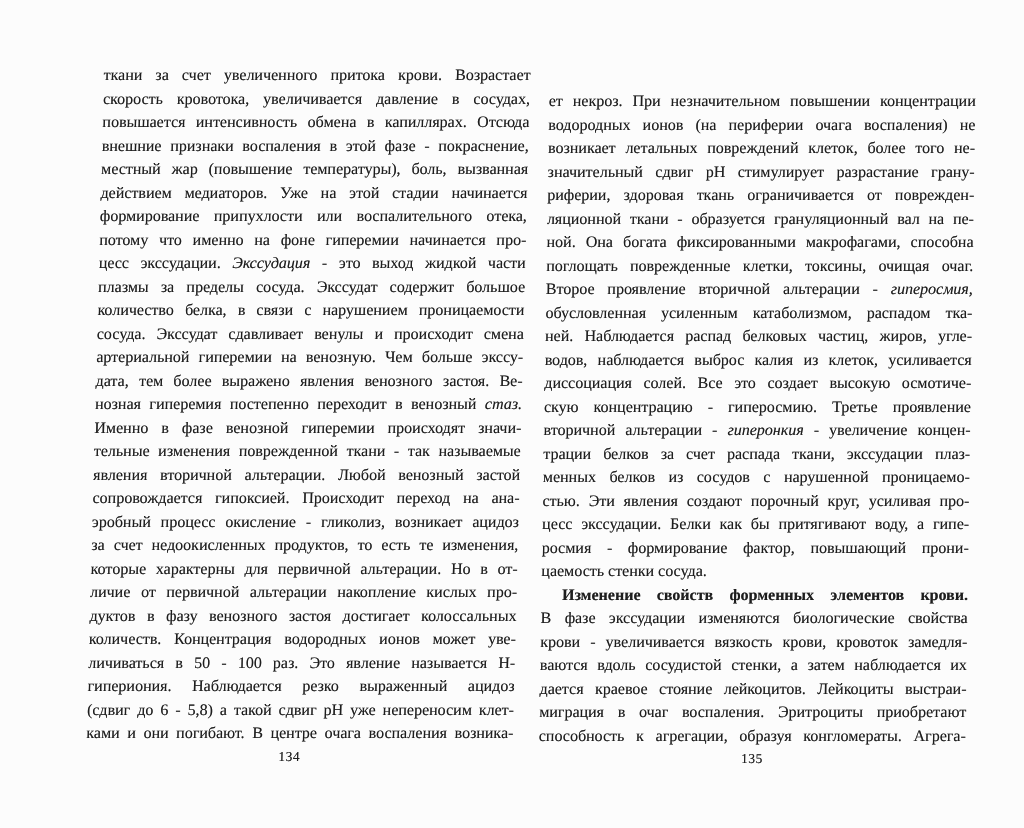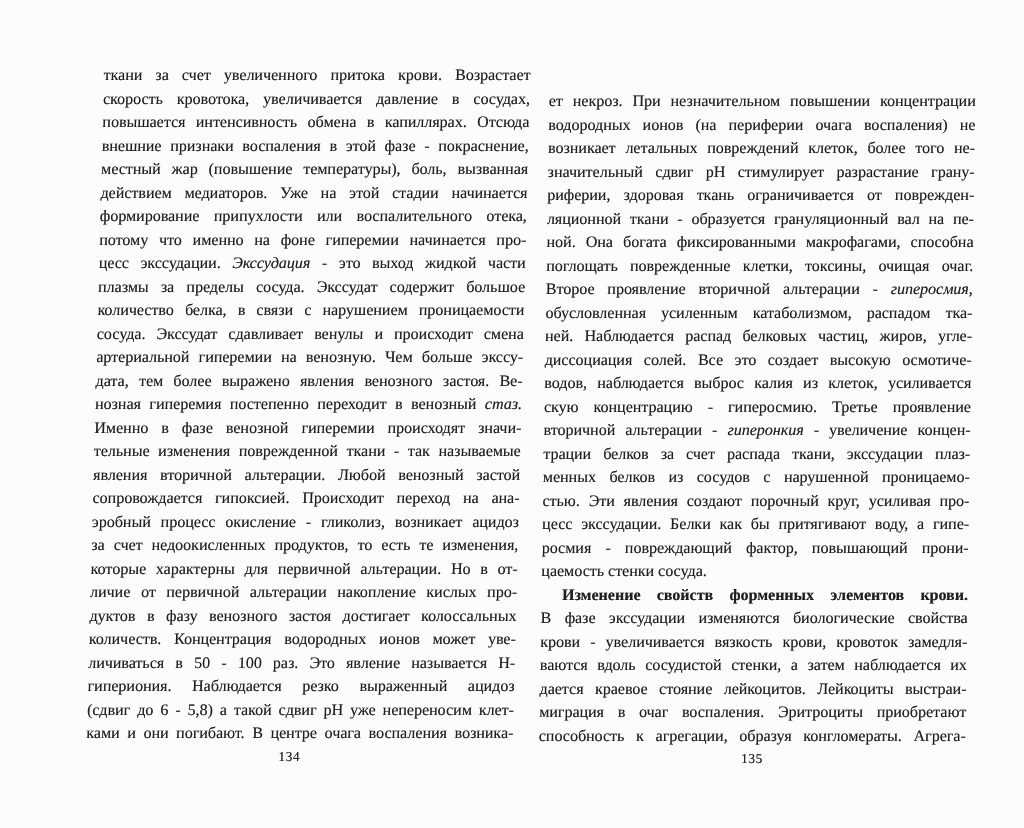--- a/index.html
+++ b/index.html
@@ -92,29 +92,29 @@
           <div class="line"><span>водородных ионов (на периферии очага воспаления) не</span></div>
           <div class="line"><span>возникает летальных повреждений клеток, более того не-</span></div>
           <div class="line"><span>значительный сдвиг pH стимулирует разрастание грану-</span></div>
           <div class="line"><span>риферии, здоровая ткань ограничивается от поврежден-</span></div>
           <div class="line"><span>ляционной ткани - образуется грануляционный вал на пе-</span></div>
           <div class="line"><span>ной. Она богата фиксированными макрофагами, способна</span></div>
           <div class="line"><span>поглощать поврежденные клетки, токсины, очищая очаг.</span></div>
           <div class="line"><span>Второе проявление вторичной альтерации - </span><span class="i">гиперосмия,</span></div>
           <div class="line"><span>обусловленная усиленным катаболизмом, распадом тка-</span></div>
           <div class="line"><span>ней. Наблюдается распад белковых частиц, жиров, угле-</span></div>
+          <div class="line"><span>водов, наблюдается выброс калия из клеток, усиливается</span></div>
           <div class="line"><span>диссоциация солей. Все это создает высокую осмотиче-</span></div>
-          <div class="line"><span>водов, наблюдается выброс калия из клеток, усиливается</span></div>
           <div class="line"><span>скую концентрацию - гиперосмию. Третье проявление</span></div>
           <div class="line"><span>вторичной альтерации - </span><span class="i">гиперонкия</span><span> - увеличение концен-</span></div>
           <div class="line"><span>трации белков за счет распада ткани, экссудации плаз-</span></div>
           <div class="line"><span>менных белков из сосудов с нарушенной проницаемо-</span></div>
           <div class="line"><span>стью. Эти явления создают порочный круг, усиливая про-</span></div>
           <div class="line"><span>цесс экссудации. Белки как бы притягивают воду, а гипе-</span></div>
-          <div class="line"><span>росмия - повреждающий фактор, повышающий прони-</span></div>
+          <div class="line"><span>росмия - формирование фактор, повышающий прони-</span></div>
           <div class="line no-just"><span>цаемость стенки сосуда.</span></div>
           <div class="line indent"><span class="bi">Изменение свойств форменных элементов крови.</span></div>
           <div class="line"><span>В фазе экссудации изменяются биологические свойства</span></div>
           <div class="line"><span>крови - увеличивается вязкость крови, кровоток замедля-</span></div>
           <div class="line"><span>ваются вдоль сосудистой стенки, а затем наблюдается их</span></div>
           <div class="line"><span>дается краевое стояние лейкоцитов. Лейкоциты выстраи-</span></div>
           <div class="line"><span>миграция в очаг воспаления. Эритроциты приобретают</span></div>
           <div class="line"><span>способность к агрегации, образуя конгломераты. Агрега-</span></div>
         </div>
       <div class="pagenum">135</div>

